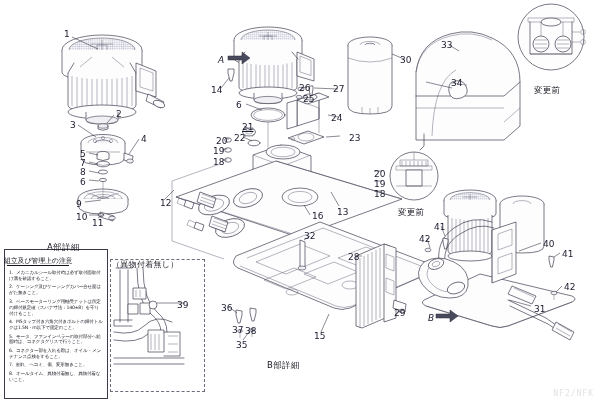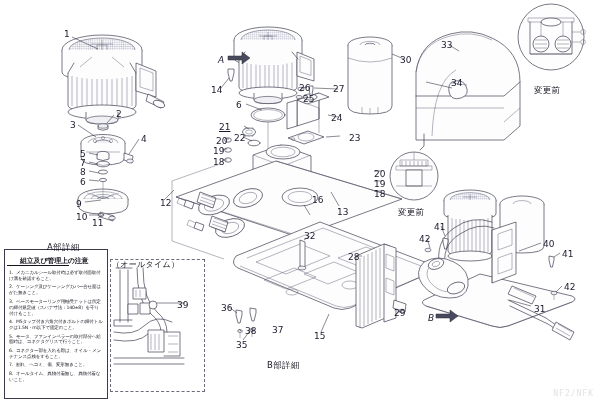--- a/index.html
+++ b/index.html
@@ -18,22 +18,22 @@
   .jp{
     position:absolute;color:#14141e;white-space:nowrap;
     font-family:"DejaVu Sans","Liberation Sans",sans-serif;
   }
   .title-jp{font-size:8.5px;letter-spacing:.3px;margin-top:12px;}
   .notes-box{
     position:absolute;left:4px;top:249px;width:104px;height:150px;
     border:1px solid #3a3a4a;box-sizing:border-box;background:#fff;
   }
   .notes-head{
-    position:absolute;left:20px;top:256px;font-size:7px;
-    color:#14141e;font-weight:bold;letter-spacing:-.2px;
+    position:absolute;left:4px;top:256px;font-size:7px;
+    color:#14141e;font-weight:normal;letter-spacing:-.2px;
   }
   .notes-rule{position:absolute;left:7px;top:265px;width:62px;height:1px;background:#14141e;}
   .note{
     position:absolute;font-size:4.6px;color:#1a1a24;line-height:1.28;
     letter-spacing:-.2px;width:94px;
   }
   .note .n{display:inline-block;width:7px;}
   .clamp-box{
     position:absolute;left:110px;top:259px;width:95px;height:133px;
     border:1px dashed #6b6b7a;box-sizing:border-box;
@@ -457,21 +457,21 @@
       <div class="note" style="left: 9px; top: 284.4px;"><span class="n">2.</span><span>ケーシング及びケーシングカバー合せ面はがた無きこと。</span></div>
       <div class="note" style="left: 9px; top: 298.8px;"><span class="n">3.</span><span>ベースモーターリング用軸受ナットは所定の締付規定値（スパナ寸法：140±8）を守り付けること。</span></div>
       <div class="note" style="left: 9px; top: 319.2px;"><span class="n">4.</span><span>M5タップ付き六角穴付きボルトの締付トルクは1.5N・m以下で固定のこと。</span></div>
       <div class="note" style="left: 9px; top: 333.6px;"><span class="n">5.</span><span>モータ、ファンインペラーの取付部分へ給脂時は、コネクタグリスで行うこと。</span></div>
       <div class="note" style="left: 9px; top: 348px;"><span class="n">6.</span><span>コネクター部を入れる際は、オイル・メンテナンス点検をすること。</span></div>
       <div class="note" style="left: 9px; top: 362.4px;"><span class="n">7.</span><span>割れ、ヘコミ、傷、変形無きこと。</span></div>
       <div class="note" style="left: 9px; top: 370.8px;"><span class="n">8.</span><span>オールタイム、異物付着無し、異物付着ないこと。</span></div>
     </div>
 
   <div class="clamp-box"></div>
-  <div class="clamp-cap title-jp">（オールタイム）</div>
+  <div class="clamp-cap title-jp">（異物付着無し）</div>
 
   <div class="jp title-jp" style="left:47px;top:230px;">A部詳細</div>
   <div class="jp title-jp" style="left:267px;top:348px;">B部詳細</div>
   <div class="jp title-jp" style="left:398px;top:195px;">変更前</div>
   <div class="jp title-jp" style="left:534px;top:73px;">変更前</div>
 
   <div class="arrowlab" style="left:218px;top:55px;">A</div>
   <div class="arrowlab" style="left:428px;top:313px;">B</div>
 
   <div id="callout-layer">
@@ -483,42 +483,42 @@
       <div class="cal" style="left: 80px; top: 178px;">6</div>
       <div class="cal" style="left: 80px; top: 159px;">7</div>
       <div class="cal" style="left: 80px; top: 168px;">8</div>
       <div class="cal" style="left: 76px; top: 200px;">9</div>
       <div class="cal" style="left: 76px; top: 213px;">10</div>
       <div class="cal" style="left: 92px; top: 219px;">11</div>
       <div class="cal" style="left: 160px; top: 199px;">12</div>
       <div class="cal" style="left: 236px; top: 101px;">6</div>
       <div class="cal" style="left: 211px; top: 86px;">14</div>
       <div class="cal" style="left: 314px; top: 332px;">15</div>
-      <div class="cal" style="left: 312px; top: 196px;">16</div>
+      <div class="cal" style="left: 312px; top: 212px;">16</div>
       <div class="cal" style="left: 337px; top: 208px;">13</div>
       <div class="cal" style="left: 213px; top: 158px;">18</div>
       <div class="cal" style="left: 213px; top: 147px;">19</div>
       <div class="cal" style="left: 216px; top: 137px;">20</div>
-      <div class="cal" style="left: 219px; top: 123px; text-decoration: underline;">21</div>
+      <div class="cal" style="left: 242px; top: 123px; text-decoration: underline;">21</div>
       <div class="cal" style="left: 234px; top: 134px;">22</div>
       <div class="cal" style="left: 332px; top: 134px; margin-left: 17px;">23</div>
       <div class="cal" style="left: 331px; top: 114px;">24</div>
       <div class="cal" style="left: 303px; top: 95px;">25</div>
       <div class="cal" style="left: 299px; top: 84px;">26</div>
       <div class="cal" style="left: 333px; top: 85px; text-align: right;">27</div>
       <div class="cal" style="left: 348px; top: 253px;">28</div>
       <div class="cal" style="left: 394px; top: 309px;">29</div>
       <div class="cal" style="left: 400px; top: 56px;">30</div>
       <div class="cal" style="left: 534px; top: 305px;">31</div>
       <div class="cal" style="left: 304px; top: 232px;">32</div>
       <div class="cal" style="left: 441px; top: 41px;">33</div>
       <div class="cal" style="left: 418px; top: 79px; margin-left: 33px;">34</div>
       <div class="cal" style="left: 236px; top: 341px;">35</div>
       <div class="cal" style="left: 221px; top: 304px;">36</div>
-      <div class="cal" style="left: 232px; top: 326px; margin-left: 40px;">37</div>
+      <div class="cal" style="left: 232px; top: 326px;">37</div>
       <div class="cal" style="left: 245px; top: 327px;">38</div>
       <div class="cal" style="left: 177px; top: 301px;">39</div>
       <div class="cal" style="left: 543px; top: 240px;">40</div>
       <div class="cal" style="left: 434px; top: 223px;">41</div>
       <div class="cal" style="left: 562px; top: 250px;">41</div>
       <div class="cal" style="left: 419px; top: 235px;">42</div>
       <div class="cal" style="left: 564px; top: 283px;">42</div>
       <div class="cal" style="left: 374px; top: 190px;">18</div>
       <div class="cal" style="left: 374px; top: 180px;">19</div>
       <div class="cal" style="left: 374px; top: 170px;">20</div>

